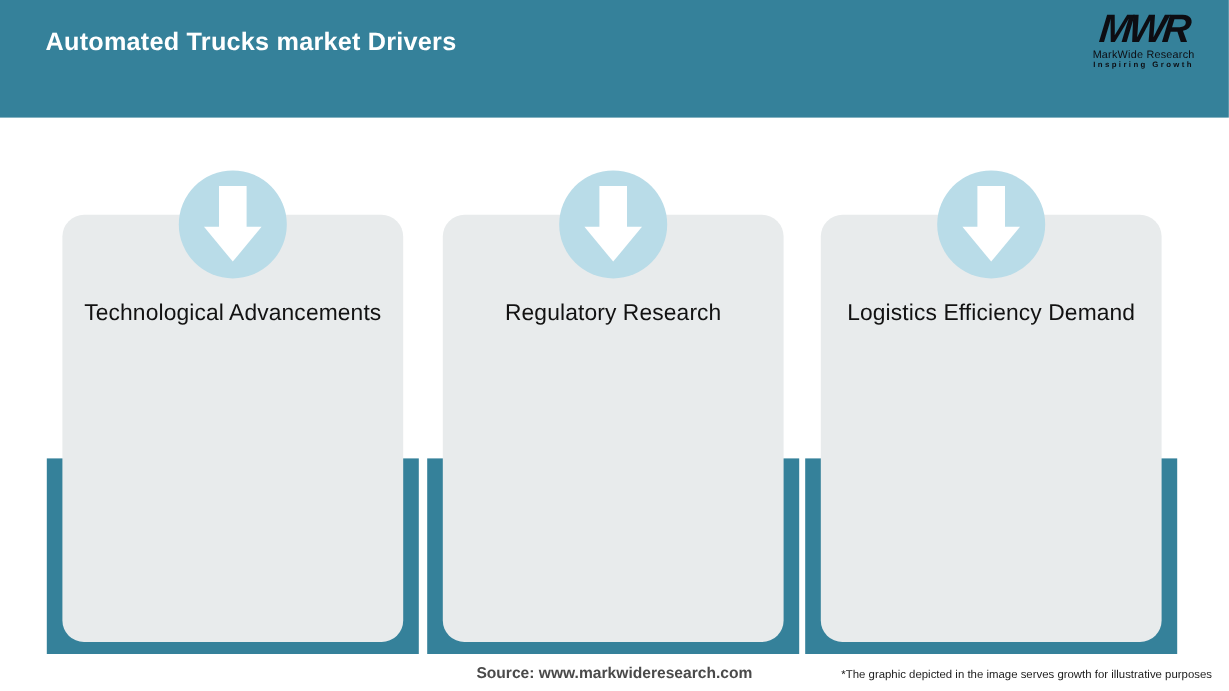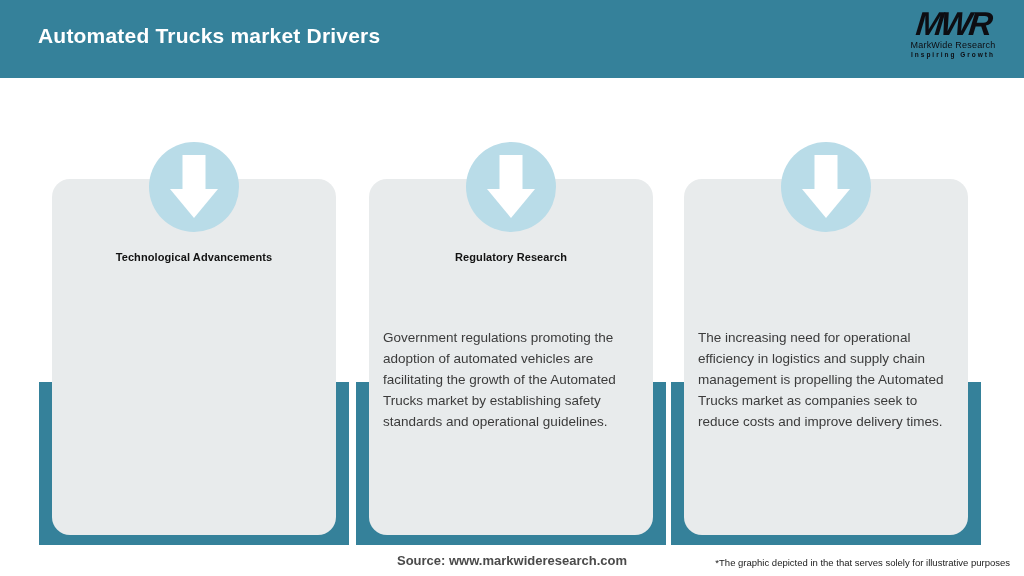--- a/index.html
+++ b/index.html
@@ -3,21 +3,21 @@
 <meta charset="utf-8">
 <style>
   html,body{margin:0;padding:0;}
   body{
     width:1024px;height:576px;position:relative;overflow:hidden;
     background:#ffffff;font-family:"Liberation Sans",sans-serif;
     -webkit-font-smoothing:antialiased;
   }
   
   .header{
-    position:absolute;left:0;top:0;width:1024px;height:78px;
+    position:absolute;left:0;top:0;width:1024px;height:98px;
     background:#35819A;
   }
   .header-title{
     position:absolute;left:38px;top:24px;
     font-size:21px;font-weight:bold;color:#ffffff;letter-spacing:.2px;
   }
   .logo{
     position:absolute;right:16px;top:6px;width:110px;text-align:center;color:#0d0d12;
   }
   .logo-monogram{
@@ -37,21 +37,21 @@
   .col1 .backdrop{left:39px;}  .col1 .card{left:52px;}
   .col2 .backdrop{left:356px;} .col2 .card{left:369px;}
   .col3 .backdrop{left:671px;} .col3 .card{left:684px;}
   .circle{
     position:absolute;top:142px;width:90px;height:90px;border-radius:50%;
     background:#B9DCE8;
   }
   .col1 .circle{left:149px;} .col2 .circle{left:466px;} .col3 .circle{left:781px;}
   .card-title{
     position:absolute;top:72px;left:0;width:100%;text-align:center;
-    font-size:11px;font-weight:bold;color:#121212;letter-spacing:.1px;
+    font-size:19px;font-weight:normal;color:#121212;letter-spacing:.1px;
   }
   .card-body{
     position:absolute;top:148px;left:14px;right:11px;
     font-size:13.5px;line-height:21px;color:#3b3b3b;text-align:left;
   }
   
   .source-line{
     position:absolute;left:0;top:553px;width:1024px;text-align:center;
     font-size:13px;font-weight:bold;color:#4a4a4a;
   }
@@ -82,37 +82,36 @@
       <rect x="33.5" y="13" width="23" height="35" fill="#ffffff"></rect>
       <polygon points="21,47 69,47 45,76" fill="#ffffff"></polygon>
     </svg>
   </div>
 </div>
 
 <div class="col2">
   <div class="backdrop"></div>
   <div class="card">
     <div class="card-title">Regulatory Research</div>
-    <div class="card-body">Government regulations promoting the adoption of automated vehicles are facilitating the growth of the Automated Trucks market by establishing safety standards and operational guidelines.</div>
   </div>
   <div class="circle">
     <svg width="90" height="90" viewBox="0 0 90 90">
       <rect x="33.5" y="13" width="23" height="35" fill="#ffffff"></rect>
       <polygon points="21,47 69,47 45,76" fill="#ffffff"></polygon>
     </svg>
   </div>
 </div>
 
 <div class="col3">
   <div class="backdrop"></div>
   <div class="card">
-    <div class="card-body">The increasing need for operational efficiency in logistics and supply chain management is propelling the Automated Trucks market as companies seek to reduce costs and improve delivery times.</div>
+    <div class="card-title">Logistics Efficiency Demand</div>
   </div>
   <div class="circle">
     <svg width="90" height="90" viewBox="0 0 90 90">
       <rect x="33.5" y="13" width="23" height="35" fill="#ffffff"></rect>
       <polygon points="21,47 69,47 45,76" fill="#ffffff"></polygon>
     </svg>
   </div>
 </div>
 
 <div class="source-line">Source: www.markwideresearch.com</div>
-<div class="disclaimer">*The graphic depicted in the that serves solely for illustrative purposes</div>
+<div class="disclaimer">*The graphic depicted in the image serves growth for illustrative purposes</div>
 
 </body></html>

